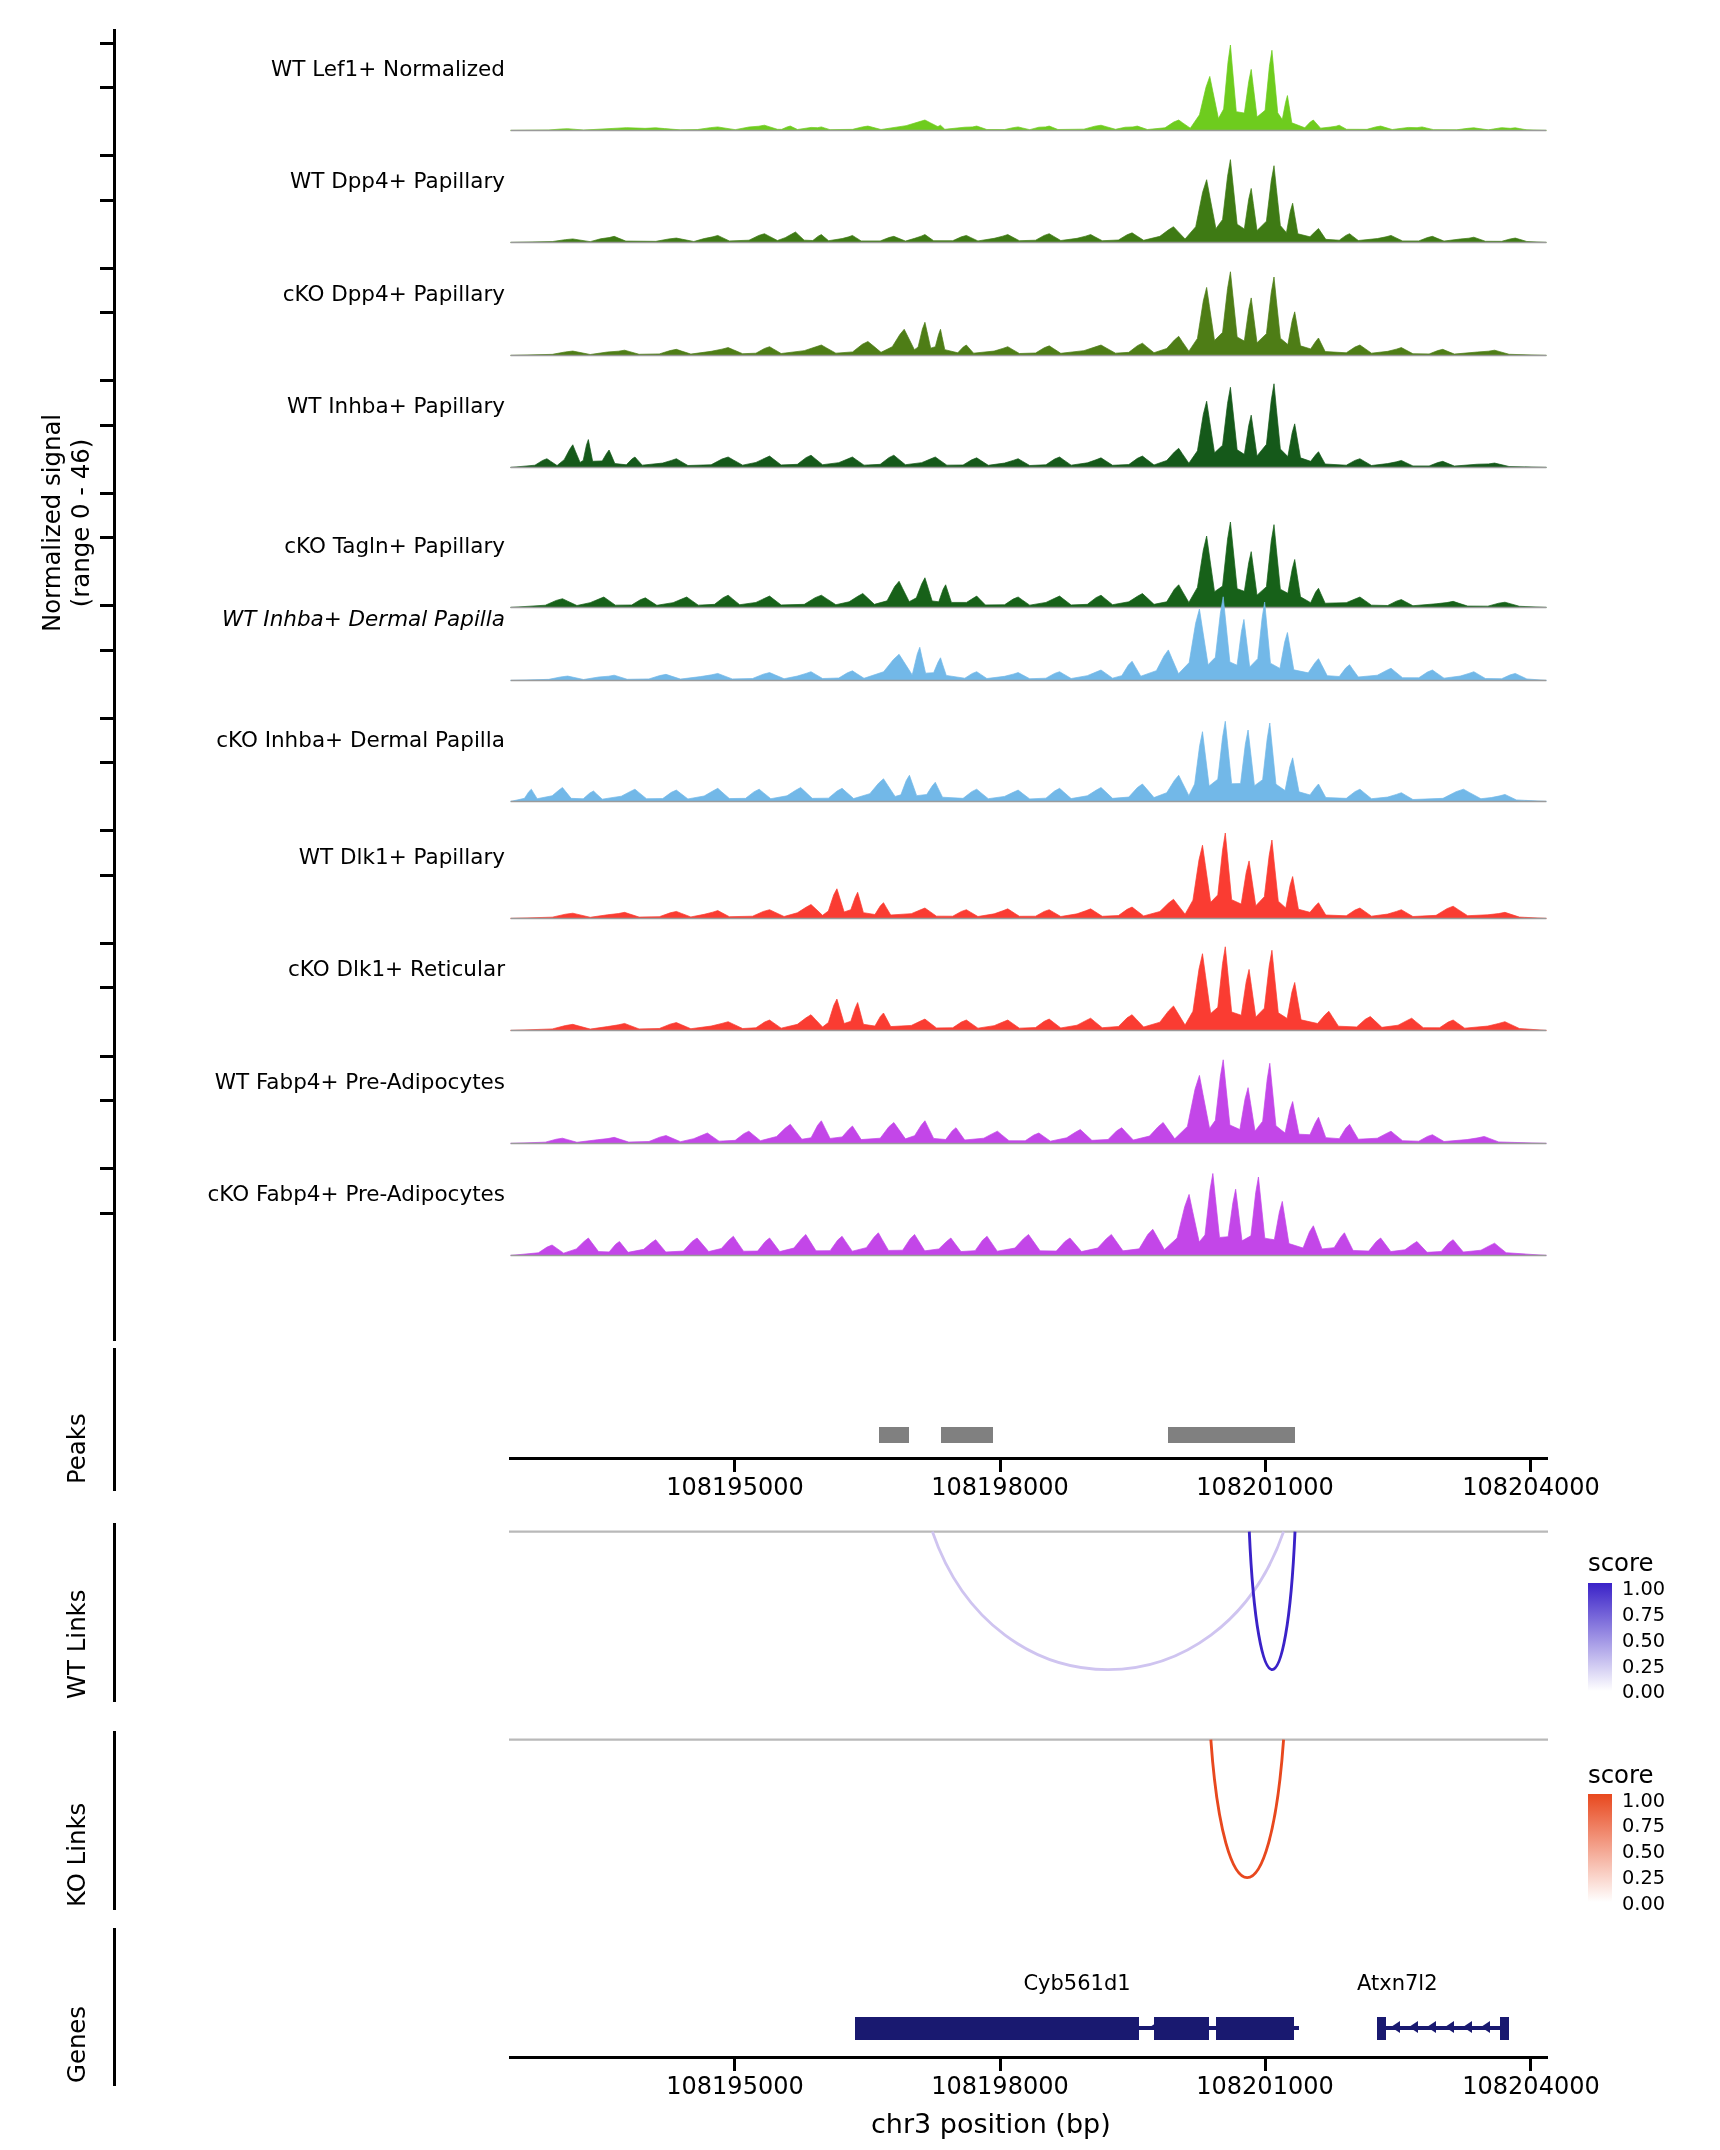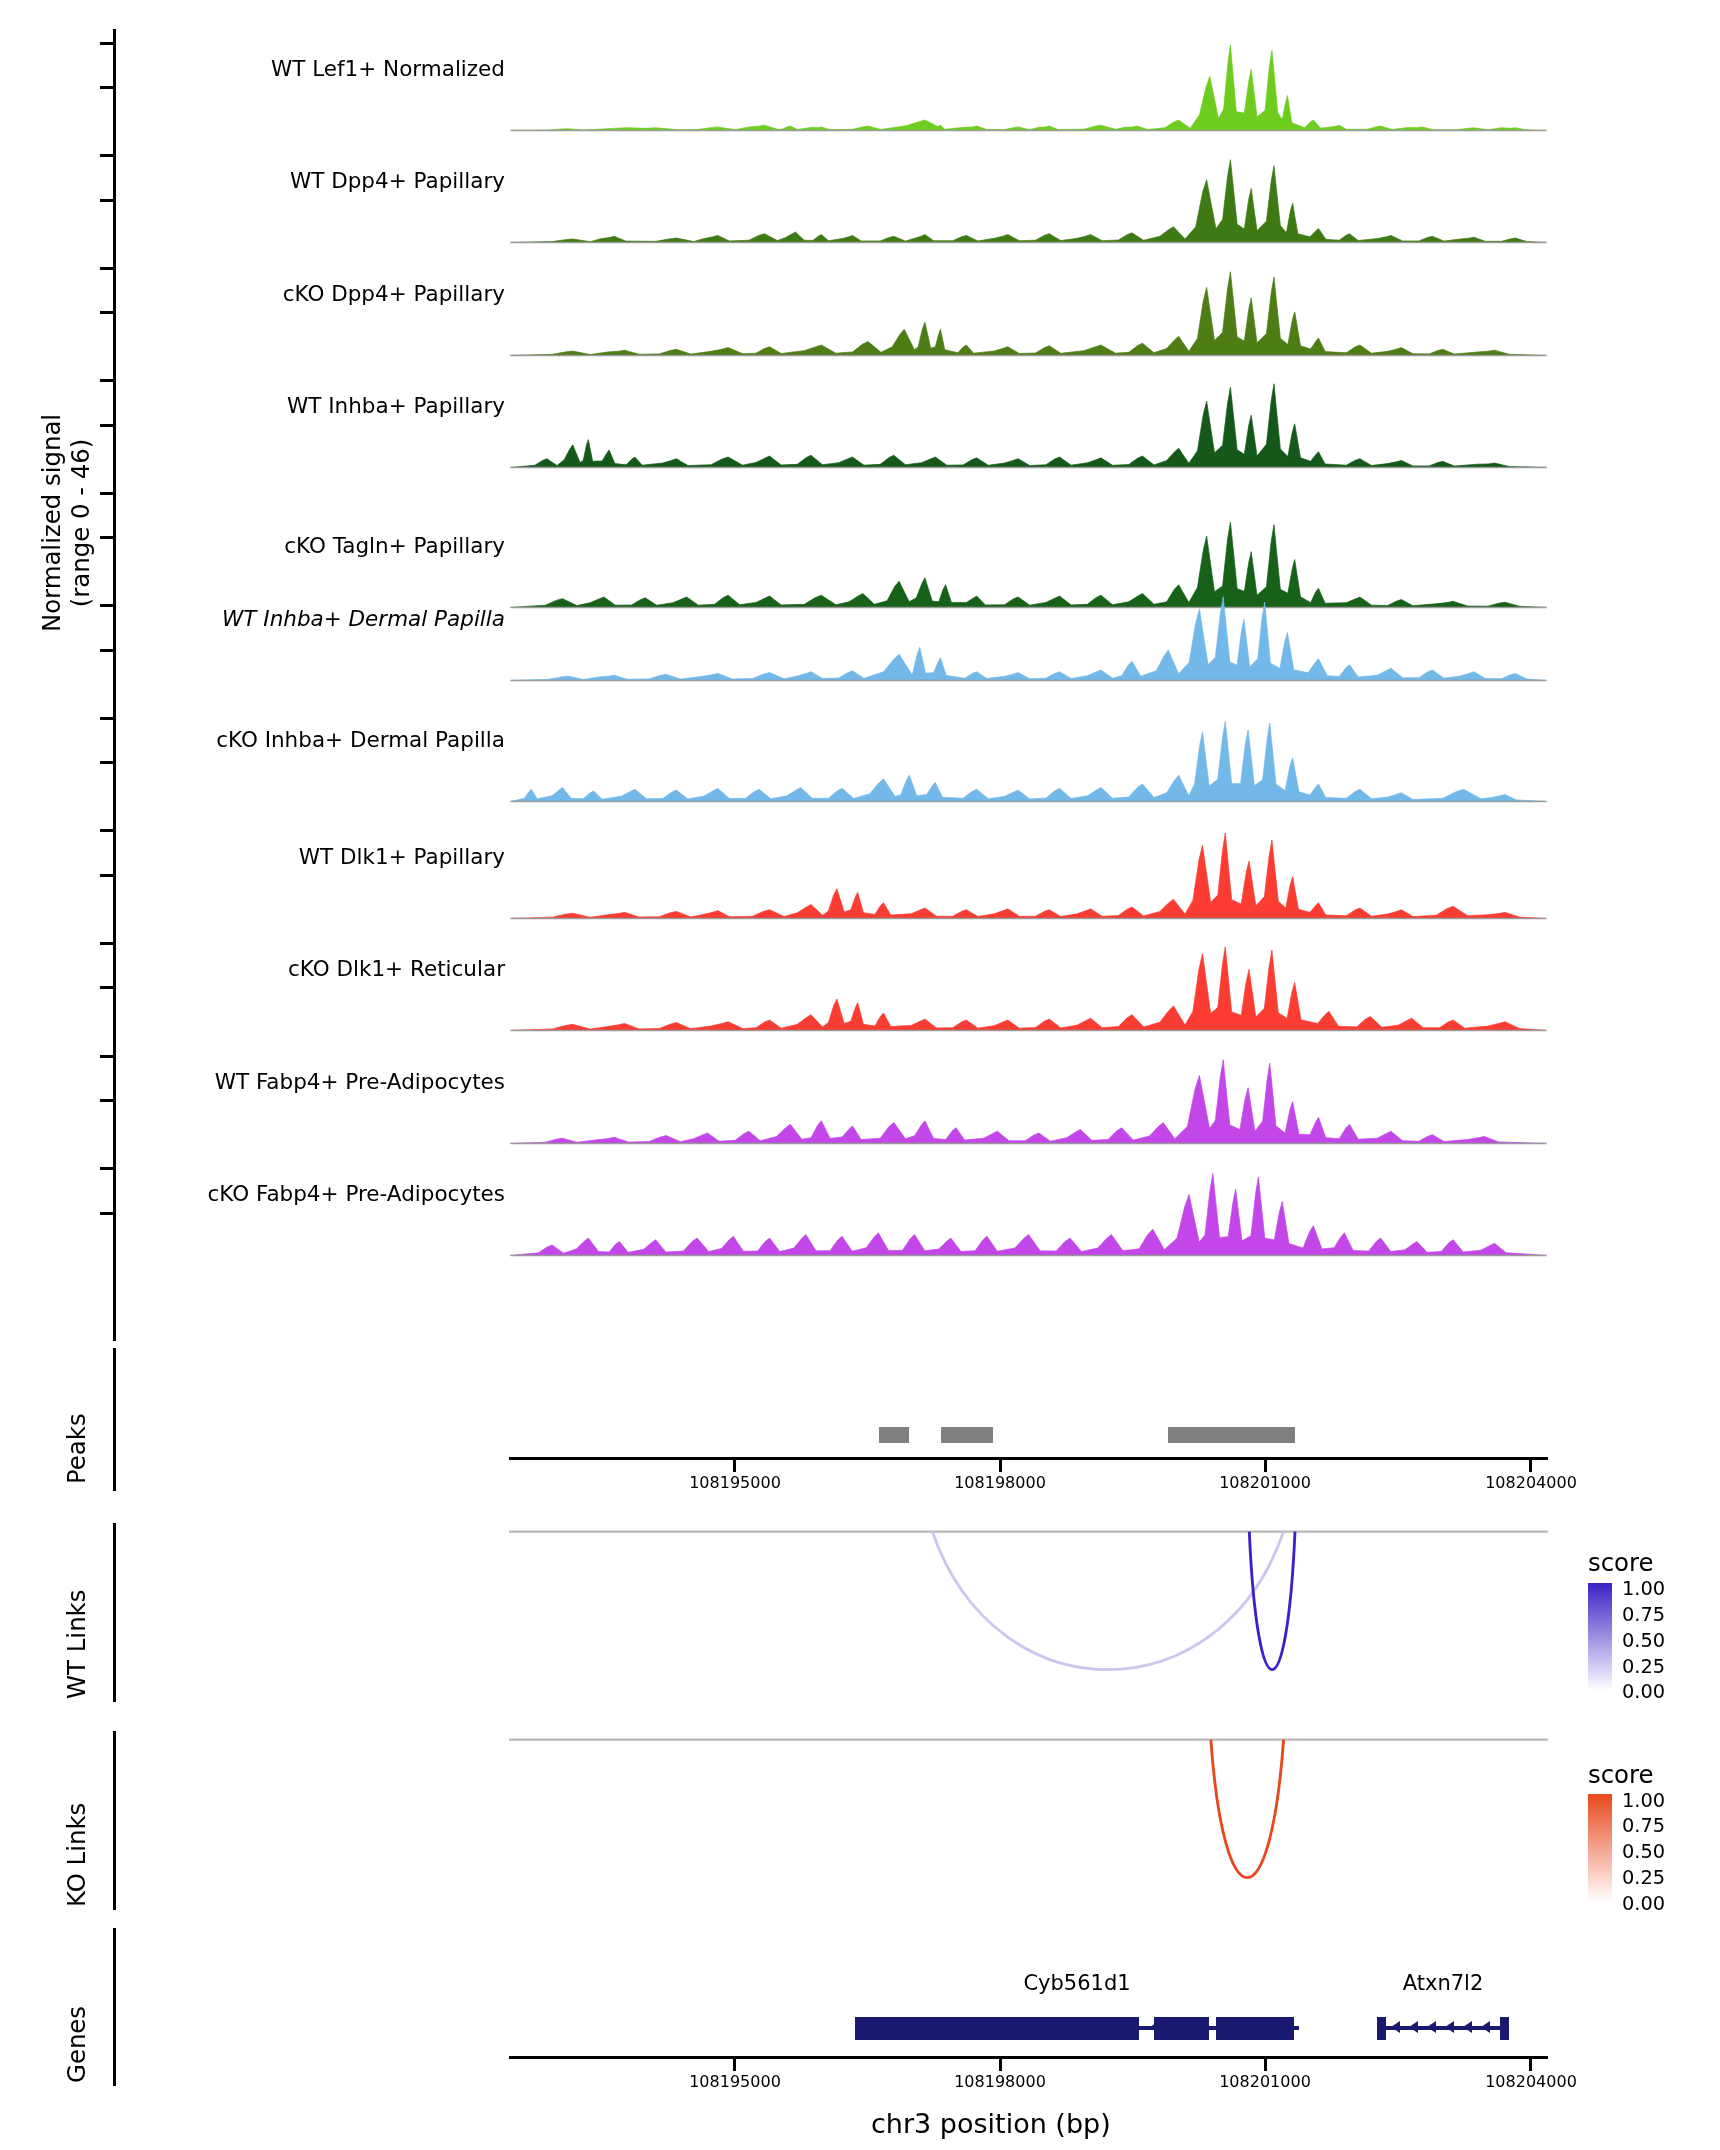--- a/index.html
+++ b/index.html
@@ -36,21 +36,21 @@
   }
 
   .sectionlabel{
     position:absolute;
     font-size:24.4px;
     transform:rotate(-90deg);
     transform-origin:left top;
     white-space:nowrap;
   }
 
-  .axistext{position:absolute;font-size:16px;white-space:nowrap;}
+  .axistext{position:absolute;font-size:24px;white-space:nowrap;}
   .xtitle{position:absolute;font-size:27px;white-space:nowrap;}
 
   .peakbar{position:absolute;background:#808080;height:16px;}
 
   .legendtitle{position:absolute;font-size:24.4px;}
   .legendnum{position:absolute;font-size:19.4px;}
   .legendbar{position:absolute;width:24.4px;}
 
   .genename{position:absolute;font-size:21px;white-space:nowrap;}
   .generect{position:absolute;background:#191970;}
@@ -184,21 +184,21 @@
 
   <div class="vline" style="left:113px;top:1928px;height:158px;"></div>
   <div class="sectionlabel" style="left:62px;top:2083px;">Genes</div>
   <div id="genes-panel" style="position:absolute;left:509px;top:1928px;width:1039px;height:158px;">
       <div class="genename" style="left: 482px; top: 43px; width: 172px; text-align: center;">Cyb561d1</div>
       <div class="generect" style="left: 346px; width: 444px; top: 98px; height: 4.3px;"></div>
       <div class="generect" style="left: 346px; width: 284px; top: 89px; height: 23px;"></div>
       <div class="generect" style="left: 645px; width: 55px; top: 89px; height: 23px;"></div>
       <div class="generect" style="left: 707px; width: 78px; top: 89px; height: 23px;"></div>
       <div style="position: absolute; top: 93px; left: 641px; width: 0px; height: 0px; border-top: 6.5px solid transparent; border-bottom: 6.5px solid transparent; border-right: 9.3px solid rgb(25, 25, 112);"></div>
-      <div class="genename" style="left: 848px; top: 43px; width: 172px; text-align: center;">Atxn7l2</div>
+      <div class="genename" style="left: 848px; top: 43px; width: 172px; text-align: left;">Atxn7l2</div>
       <div class="generect" style="left: 868px; width: 132px; top: 98px; height: 4.3px;"></div>
       <div class="generect" style="left: 868px; width: 9.2px; top: 89px; height: 23px;"></div>
       <div class="generect" style="left: 991px; width: 9.2px; top: 89px; height: 23px;"></div>
       <div style="position: absolute; top: 93px; left: 882px; width: 0px; height: 0px; border-top: 6.5px solid transparent; border-bottom: 6.5px solid transparent; border-right: 9.3px solid rgb(25, 25, 112);"></div>
       <div style="position: absolute; top: 93px; left: 900px; width: 0px; height: 0px; border-top: 6.5px solid transparent; border-bottom: 6.5px solid transparent; border-right: 9.3px solid rgb(25, 25, 112);"></div>
       <div style="position: absolute; top: 93px; left: 918px; width: 0px; height: 0px; border-top: 6.5px solid transparent; border-bottom: 6.5px solid transparent; border-right: 9.3px solid rgb(25, 25, 112);"></div>
       <div style="position: absolute; top: 93px; left: 936px; width: 0px; height: 0px; border-top: 6.5px solid transparent; border-bottom: 6.5px solid transparent; border-right: 9.3px solid rgb(25, 25, 112);"></div>
       <div style="position: absolute; top: 93px; left: 954px; width: 0px; height: 0px; border-top: 6.5px solid transparent; border-bottom: 6.5px solid transparent; border-right: 9.3px solid rgb(25, 25, 112);"></div>
       <div style="position: absolute; top: 93px; left: 972px; width: 0px; height: 0px; border-top: 6.5px solid transparent; border-bottom: 6.5px solid transparent; border-right: 9.3px solid rgb(25, 25, 112);"></div>
       <div style="position: absolute; top: 93px; left: 990px; width: 0px; height: 0px; border-top: 6.5px solid transparent; border-bottom: 6.5px solid transparent; border-right: 9.3px solid rgb(25, 25, 112);"></div>

